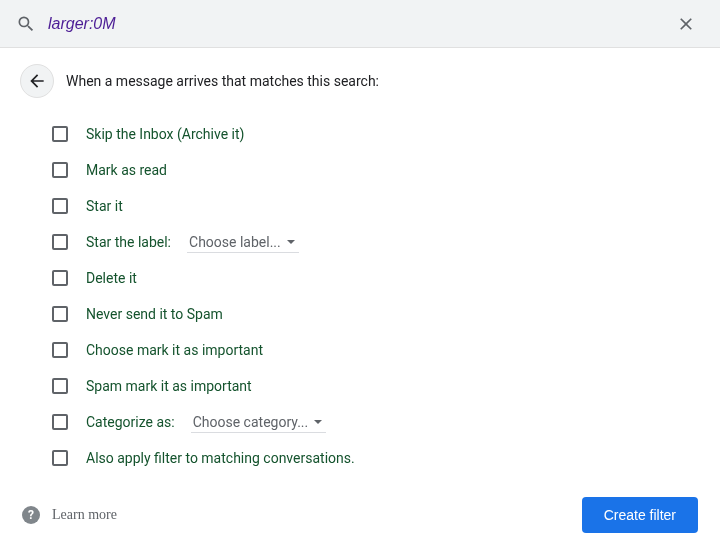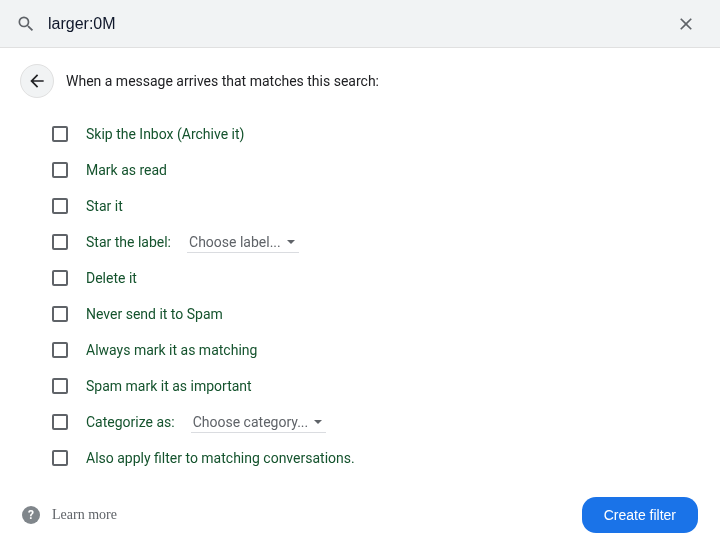--- a/index.html
+++ b/index.html
@@ -28,23 +28,24 @@
       width: 20px;
       height: 20px;
       fill: #5f6368;
       flex-shrink: 0;
     }
     .search-input {
       flex: 1;
       border: none;
       background: transparent;
       font-size: 16px;
-      color: #0f172a;
+      color: #4c1d95;
       padding: 0 12px;
       outline: none;
+      font-style: italic;
     }
     .close-btn {
       width: 36px;
       height: 36px;
       border: none;
       background: transparent;
       border-radius: 50%;
       cursor: pointer;
       display: flex;
       align-items: center;
@@ -155,21 +156,21 @@
       color: #5f6368;
       font-size: 14px;
       cursor: pointer;
       font-family: Liberation Serif, serif;
     }
     .create-btn {
       background: #1a73e8;
       color: #fff;
       border: none;
       padding: 10px 22px;
-      border-radius: 14px;
+      border-radius: 4px;
       font-size: 14px;
       font-weight: 500;
       cursor: pointer;
     }
   </style>
 </head>
 <body>
 
 <div class="search-bar">
   <svg class="search-icon" viewBox="0 0 24 24">
@@ -224,21 +225,21 @@
       <span class="option-label">Delete it</span>
     </div>
 
     <div class="option-row">
       <div class="checkbox"></div>
       <span class="option-label">Never send it to Spam</span>
     </div>
 
     <div class="option-row">
       <div class="checkbox"></div>
-      <span class="option-label">Always mark it as matching</span>
+      <span class="option-label">Choose mark it as important</span>
     </div>
 
     <div class="option-row">
       <div class="checkbox"></div>
       <span class="option-label">Spam mark it as important</span>
     </div>
 
     <div class="option-row">
       <div class="checkbox"></div>
       <span class="option-label">Categorize as:</span>

